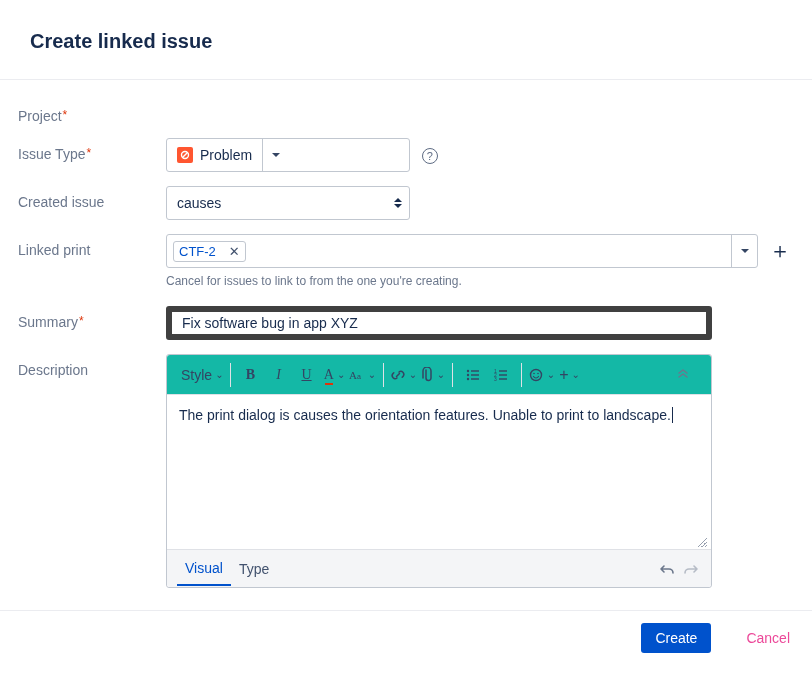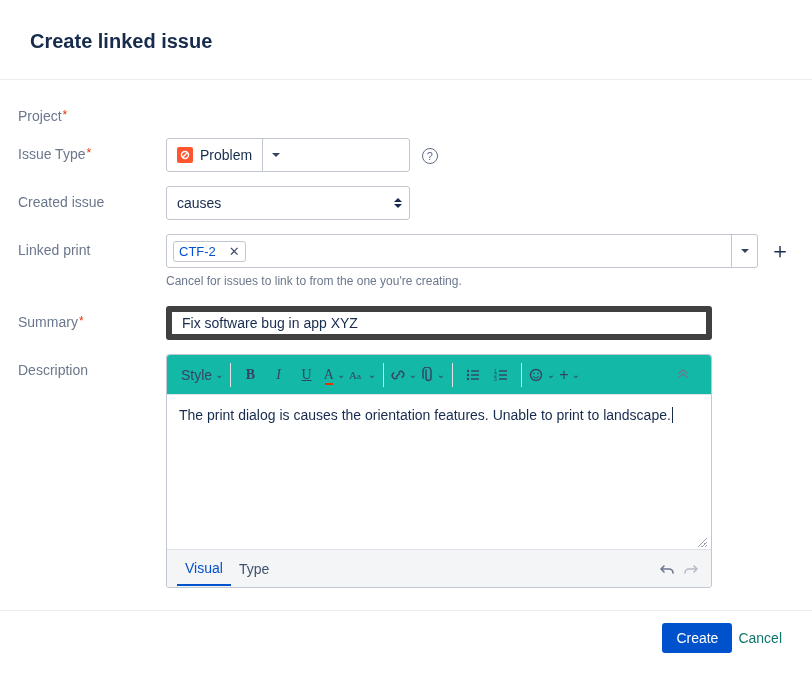--- a/index.html
+++ b/index.html
@@ -196,29 +196,29 @@
   }
   .mode-tab {
     padding:8px 8px; font-size:14px; color:#42526E; cursor:pointer;
   }
   .mode-tab.active { color:#0052CC; border-bottom:2px solid #0052CC; font-weight:500;}
   .history { margin-left:auto; display:flex; gap:8px; color:#6B778C; }
   .history span{cursor:pointer;}
 
   .footer {
     border-top:1px solid #EBECF0;
-    padding:12px 26px;
-    display:flex; justify-content:flex-end; align-items:center; gap:2px;
+    padding:12px 18px;
+    display:flex; justify-content:flex-end; align-items:center; gap:31px;
   }
   .btn-primary {
     background:#0052CC; color:#fff; border:none; border-radius:3px;
     padding:7px 14px; font-size:14px; font-weight:500; cursor:pointer;
   }
   .btn-link {
-    background:none;border:none;color:#0f766e;font-size:14px;cursor:pointer;padding:4px;
+    background:none;border:none;color:#ec4899;font-size:14px;cursor:pointer;padding:4px;
   }
   svg { display:block;}
 </style>
 </head>
 <body>
 
 <div class="modal">
 
   <div class="header">
     <h2>Create linked issue</h2>

